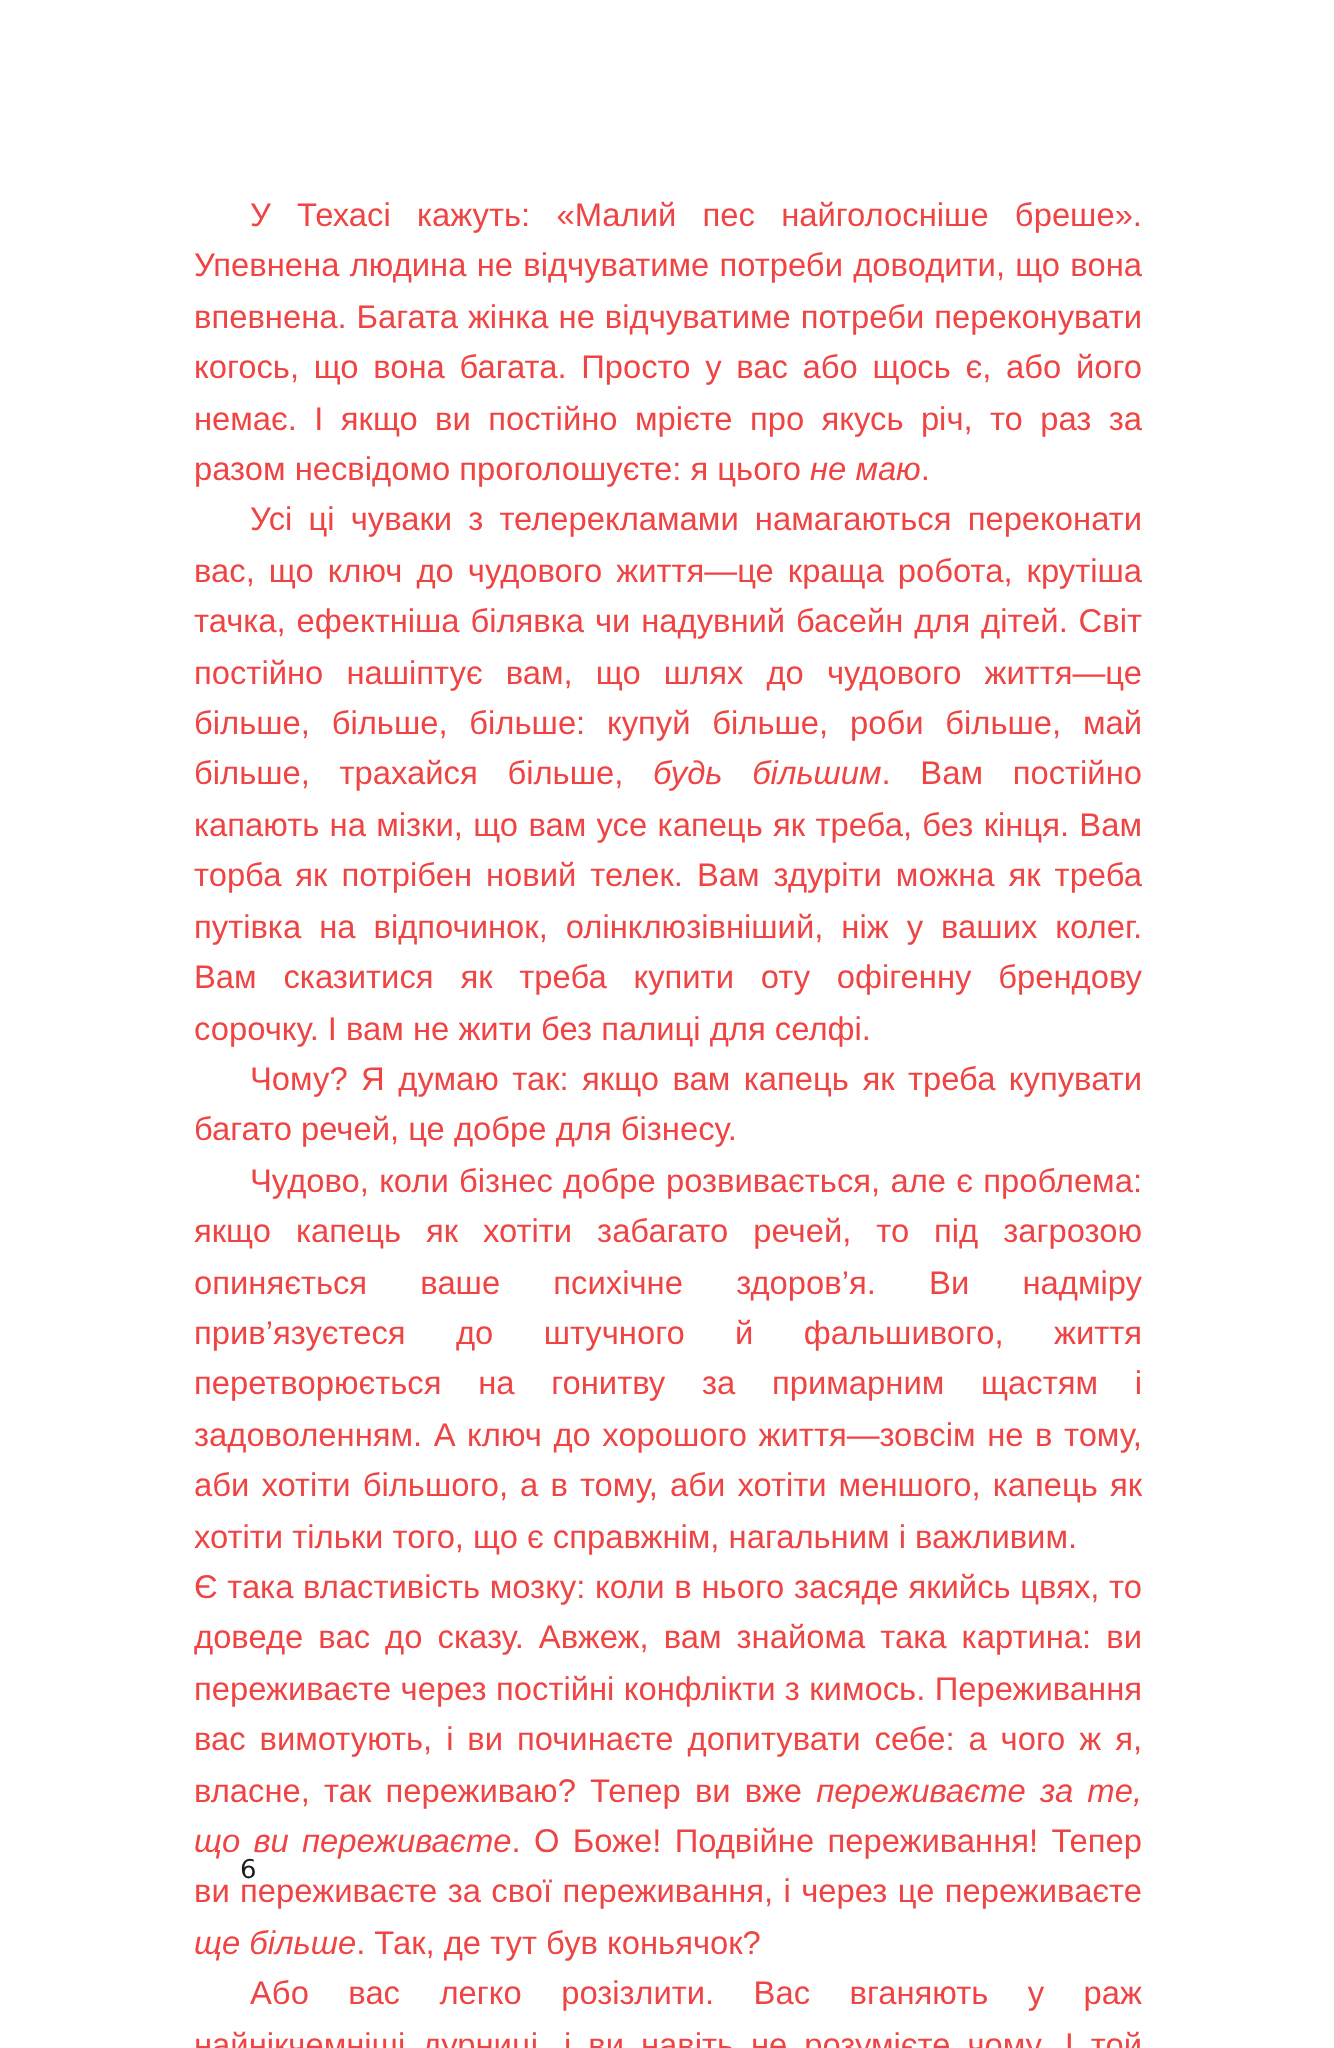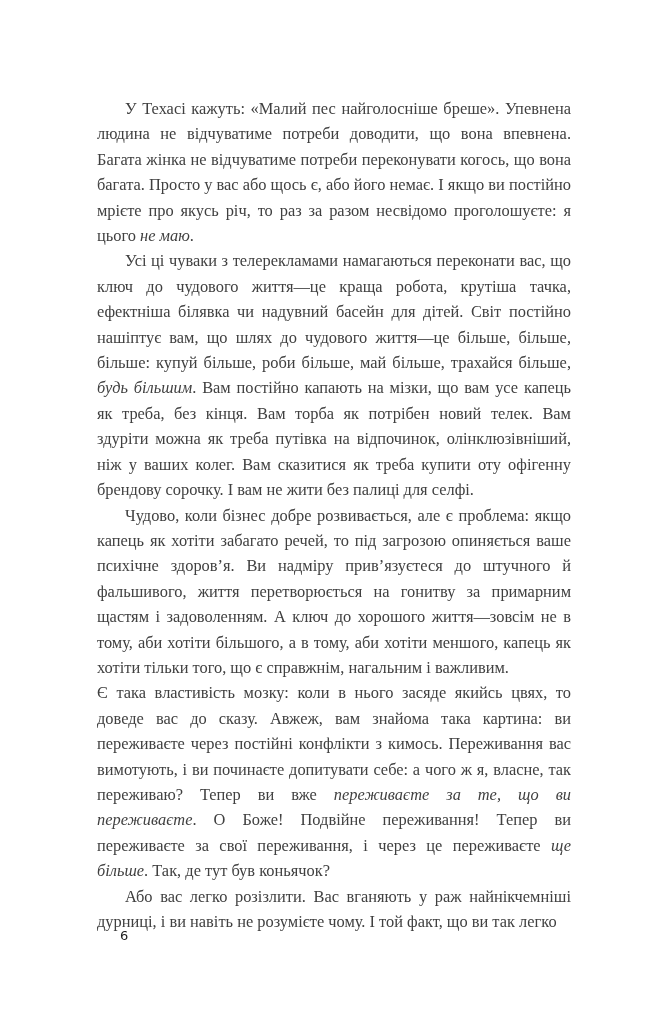--- a/index.html
+++ b/index.html
@@ -29,24 +29,24 @@
     font-weight: 400;
   }
   .body-block {
     position: absolute;
     left: 97px;
     top: 96px;
     width: 474px;
   }
   p.para {
     margin: 0;
-    font-family: Liberation Serif, serif;
+    font-family: Liberation Sans, sans-serif;
     font-size: 16.4px;
     line-height: 25.4px;
-    color: #404040;
+    color: #ef4444;
     text-align: justify;
     text-indent: 28px;
     hyphens: manual;
     -webkit-hyphens: manual;
   }
   p.para.noindent {
     text-indent: 0;
   }
   p.para em {
     font-style: italic;
@@ -74,20 +74,21 @@
 </head>
 <body>
 
 <div class="page">
 
 
   <div class="body-block">
     <div>
         <p class="para"><span>У Техасі кажуть: «Малий пес найголосніше бреше». Упевнена людина не відчуватиме потреби доводити, що вона впевнена. Багата жінка не відчуватиме потреби переконувати когось, що вона багата. Просто у вас або щось є, або його немає. І якщо ви постійно мрієте про якусь річ, то раз за разом несвідомо проголошуєте: я цього </span><em>не маю</em><span>.</span></p>
         <p class="para"><span>Усі ці чуваки з телерекламами намагаються переконати вас, що ключ до чудового життя—це краща робота, крутіша тачка, ефектніша білявка чи надувний басейн для дітей. Світ постійно нашіптує вам, що шлях до чудового життя—це більше, більше, більше: купуй більше, роби більше, май більше, трахайся більше, </span><em>будь більшим</em><span>. Вам постійно капають на мізки, що вам усе капець як треба, без кінця. Вам торба як потрібен новий телек. Вам здуріти можна як треба путівка на відпочинок, олінклюзівніший, ніж у ваших колег. Вам сказитися як треба купити оту офігенну брендову сорочку. І вам не жити без палиці для селфі.</span></p>
+        <p class="para"><span>Чому? Я думаю так: якщо вам капець як треба купувати багато речей, це добре для бізнесу.</span></p>
         <p class="para"><span>Чудово, коли бізнес добре розвивається, але є проблема: якщо капець як хотіти забагато речей, то під загрозою опиняється ваше психічне здоров’я. Ви надміру прив’язуєтеся до штучного й фальшивого, життя перетворюється на гонитву за примарним щастям і задоволенням. А ключ до хорошого життя—зовсім не в тому, аби хотіти більшого, а в тому, аби хотіти меншого, капець як хотіти тільки того, що є справжнім, нагальним і важливим.</span></p>
       </div>
     <div>
         <p class="para noindent"><span>Є така властивість мозку: коли в нього засяде якийсь цвях, то доведе вас до сказу. Авжеж, вам знайома така картина: ви переживаєте через постійні конфлікти з кимось. Переживання вас вимотують, і ви починаєте допитувати себе: а чого ж я, власне, так переживаю? Тепер ви вже </span><em>переживаєте за те, що ви переживаєте</em><span>. О Боже! Подвійне переживання! Тепер ви переживаєте за свої переживання, і через це переживаєте </span><em>ще більше</em><span>. Так, де тут був коньячок?</span></p>
         <p class="para"><span>Або вас легко розізлити. Вас вганяють у раж найнікчемніші дурниці, і ви навіть не розумієте чому. І той факт, що ви так легко</span></p>
       </div>
   </div>
 
   <div class="folio">6</div>
 

